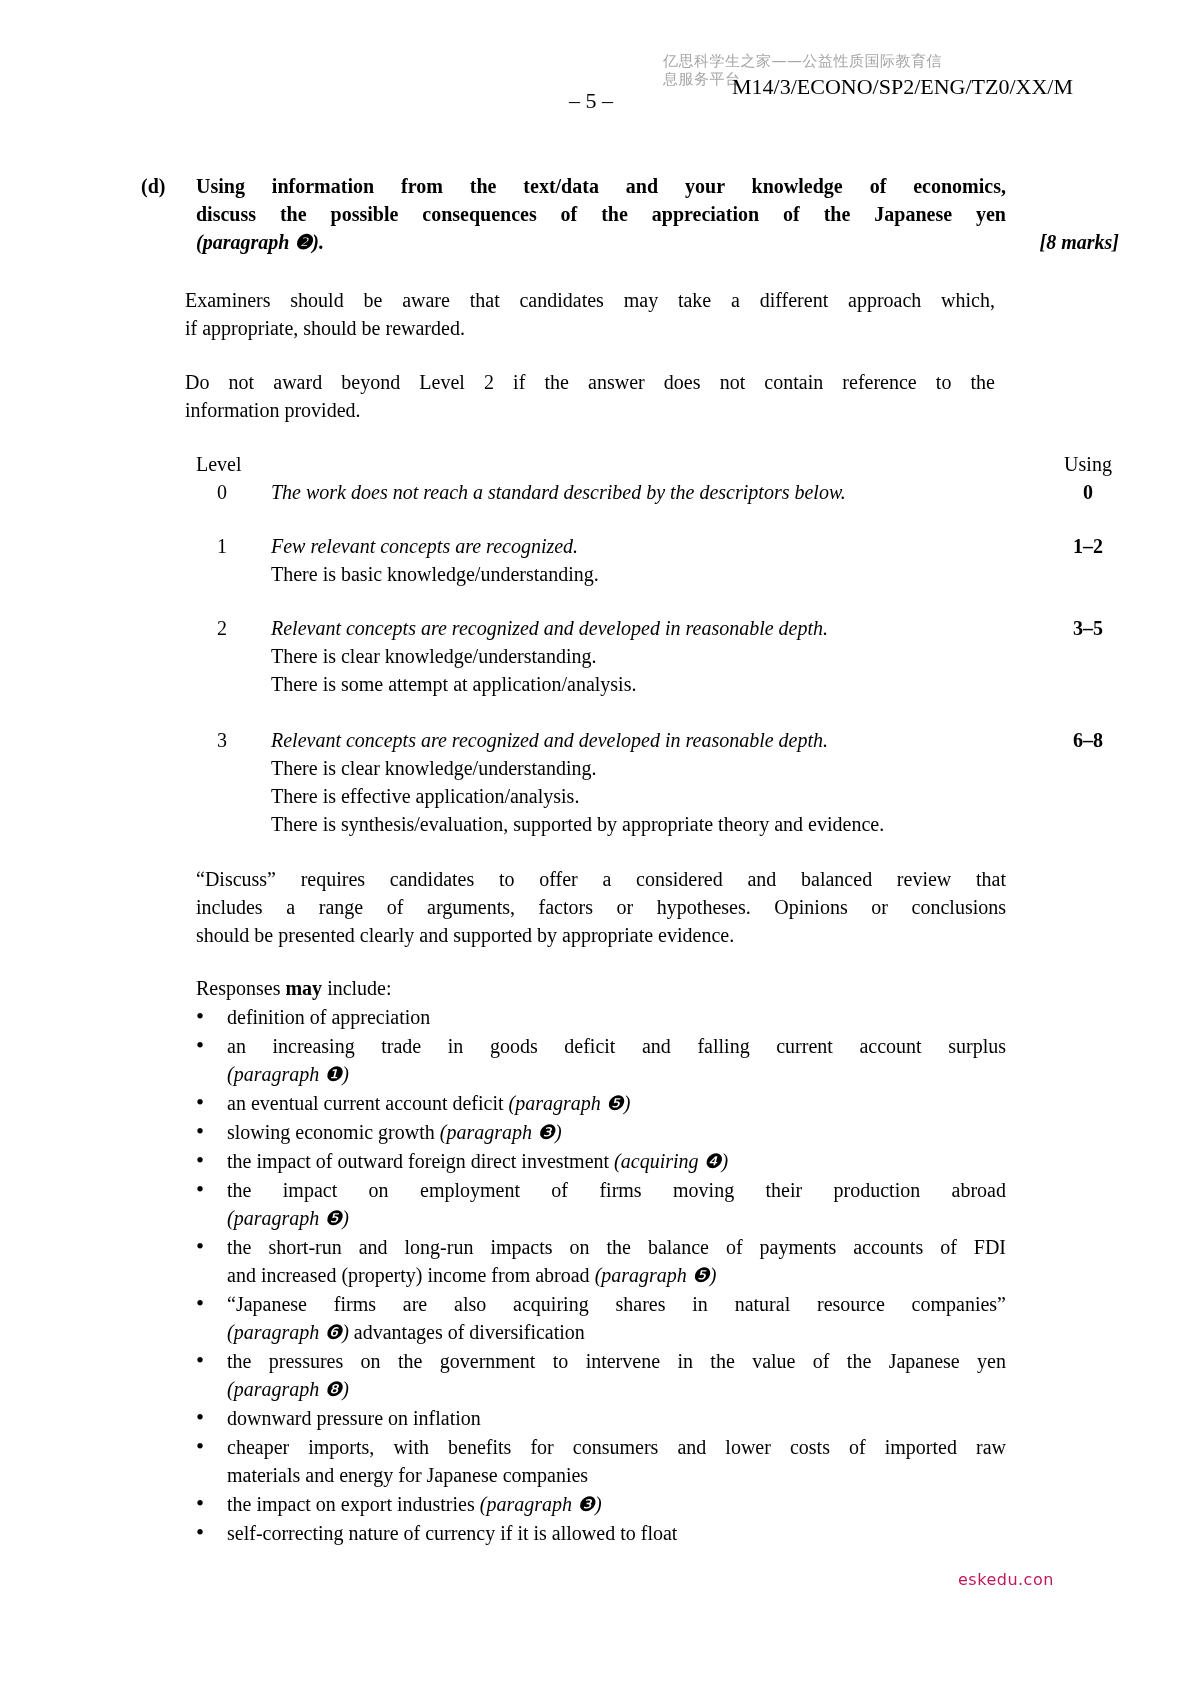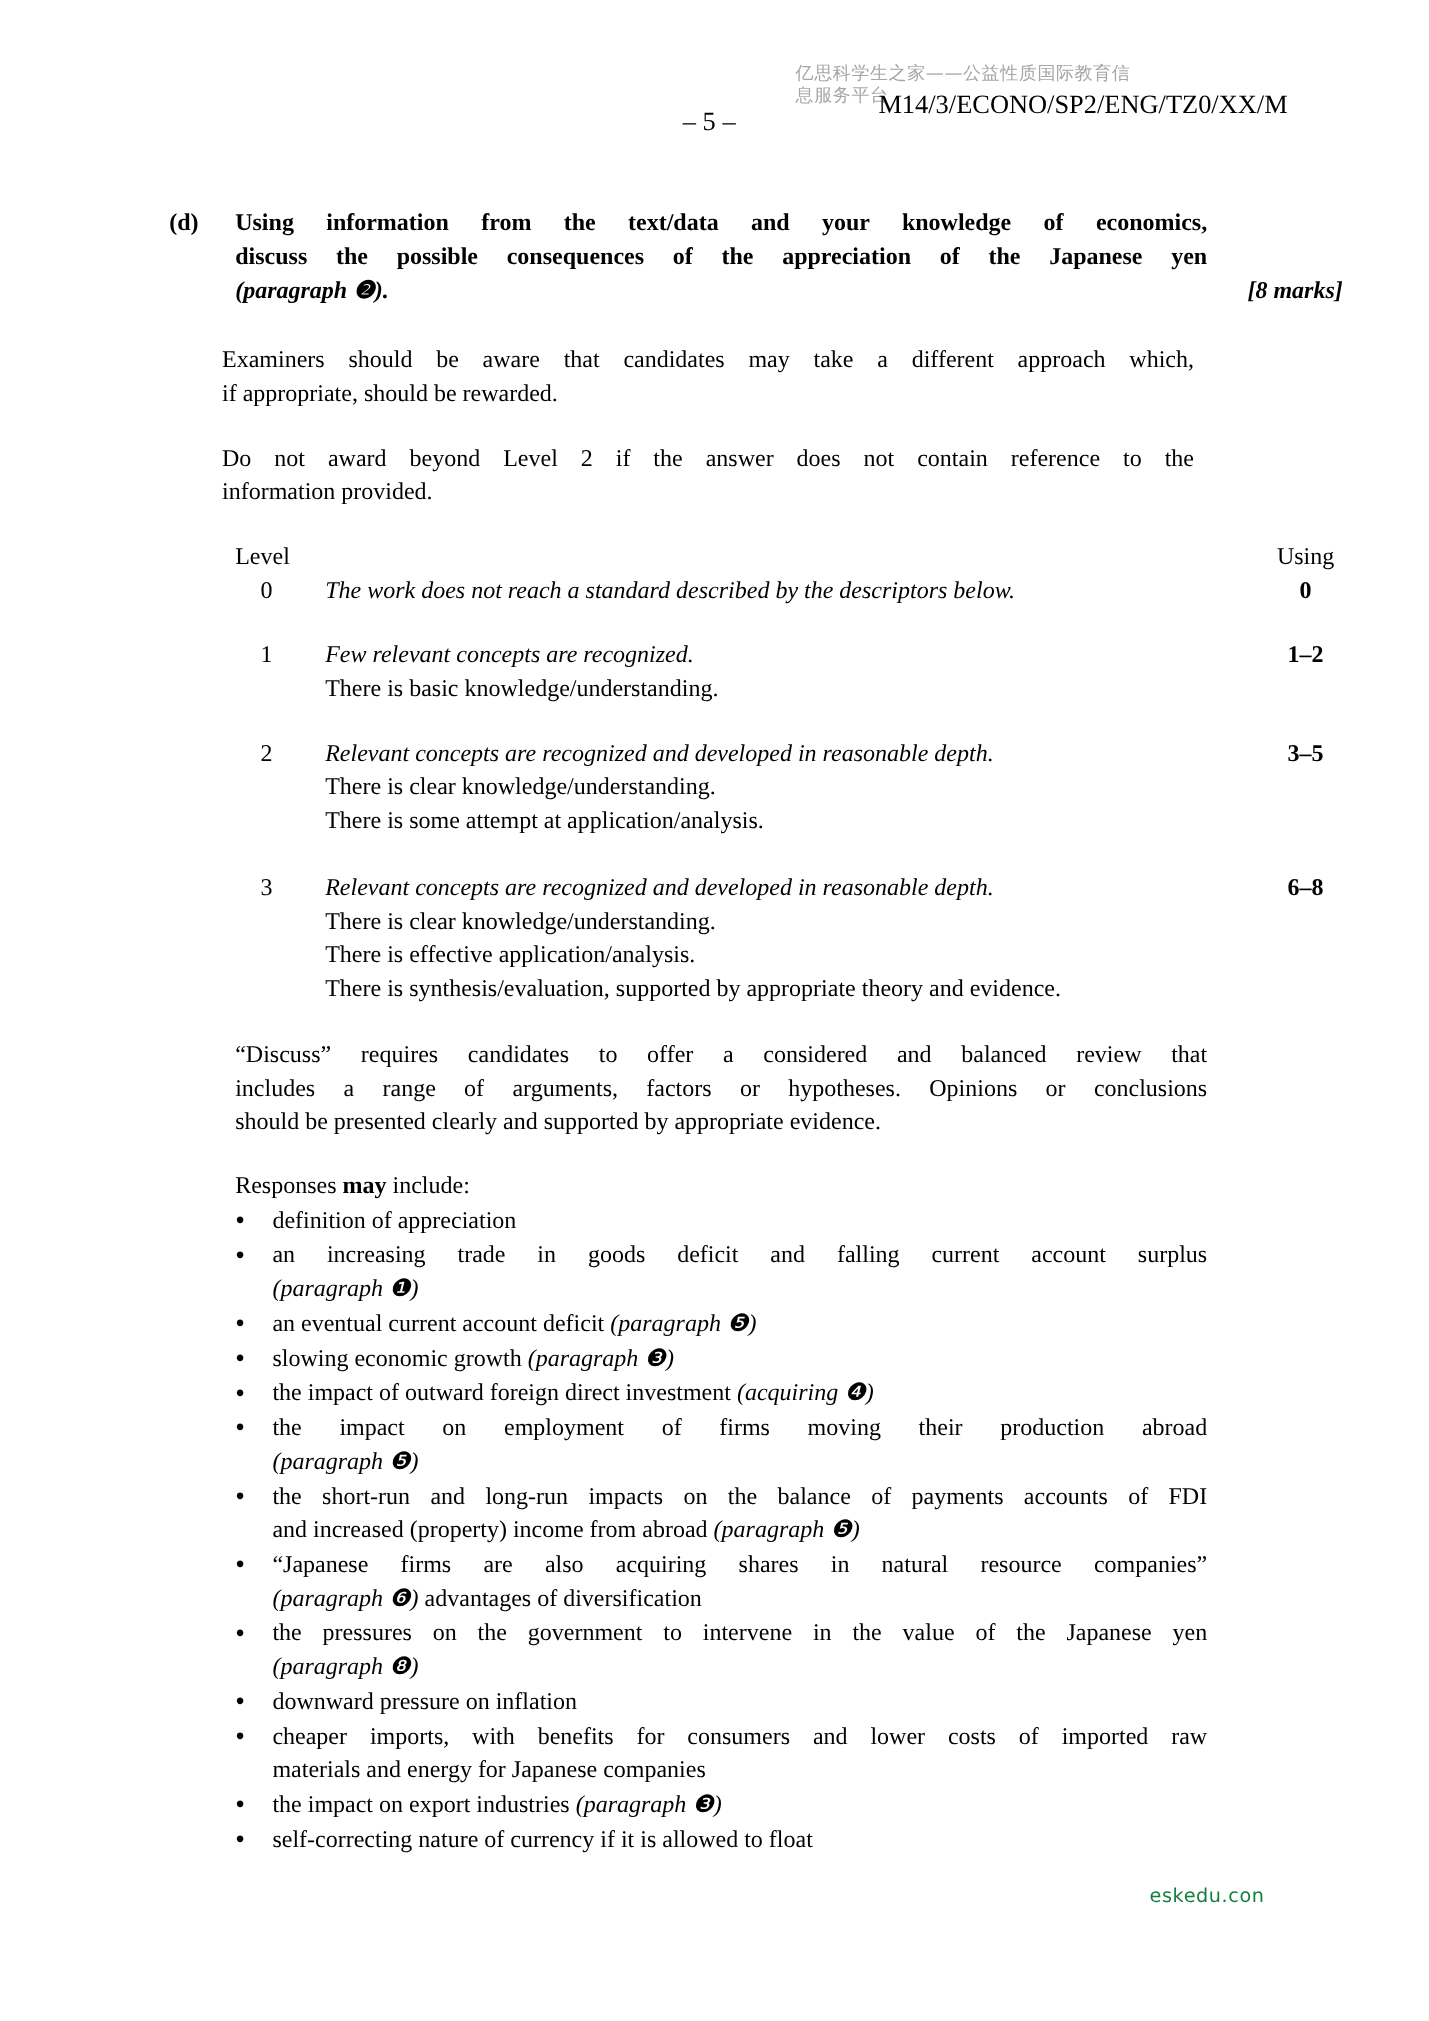--- a/index.html
+++ b/index.html
@@ -51,21 +51,21 @@
   .resp-intro{margin-left:55px;margin-top:25px;}
   .bullets{margin-left:55px;width:810px;}
   .bullet{display:flex;margin-top:1px;}
   .dot{width:31px;flex:none;font-size:23px;line-height:28px;}
   .btext{flex:1;}
   .ref{font-style:italic;}
 
   .site-footer{
     position:absolute;left:958px;top:1570px;
     font-family:"DejaVu Sans","Liberation Sans",sans-serif;
-    font-size:16px;line-height:20px;color:#15803d;letter-spacing:0.5px;
+    font-size:16px;line-height:20px;color:#be185d;letter-spacing:0.5px;
   }
 </style>
 </head>
 <body>
 
 <div class="page">
 
   <div class="cn-watermark">亿思科学生之家——公益性质国际教育信息服务平台</div>
   <div class="page-num">– 5 –</div>
   <div class="doc-code">M14/3/ECONO/SP2/ENG/TZ0/XX/M</div>

